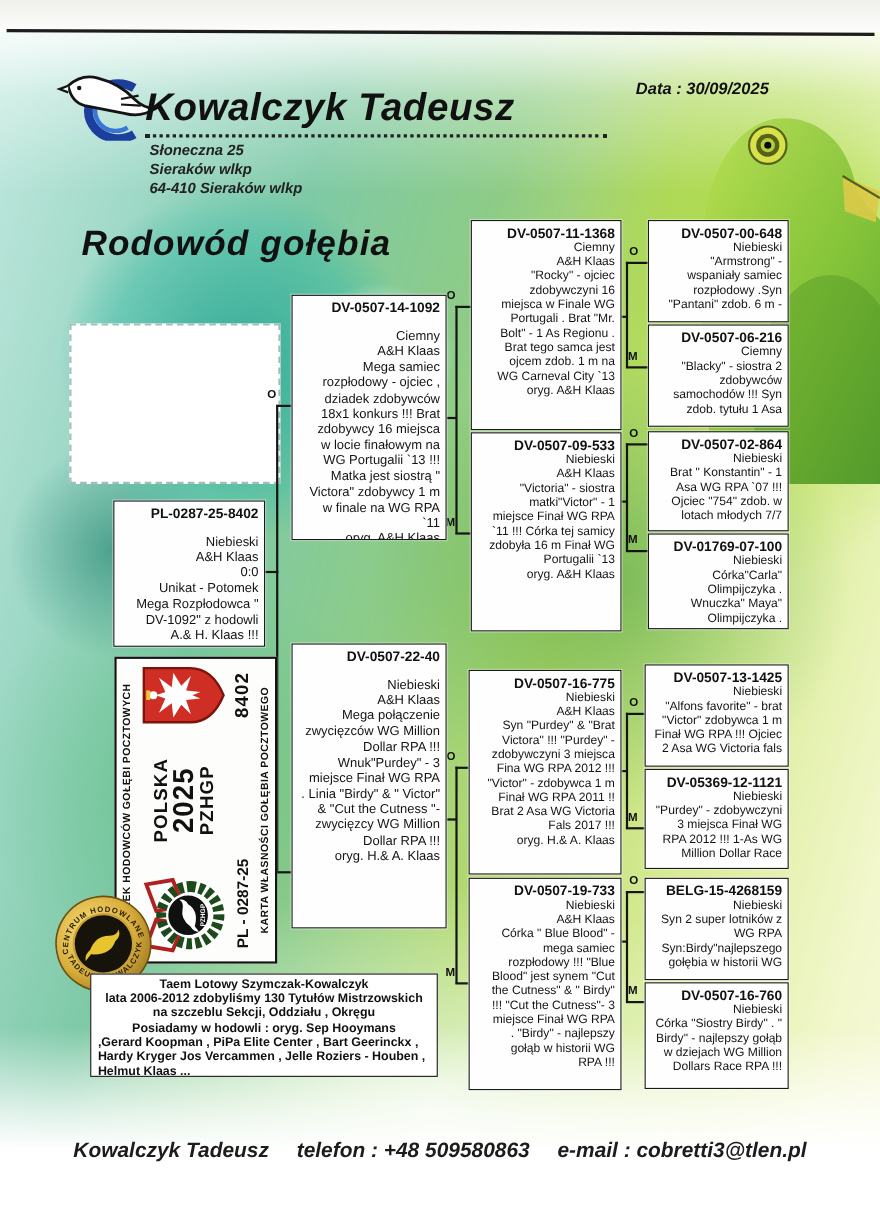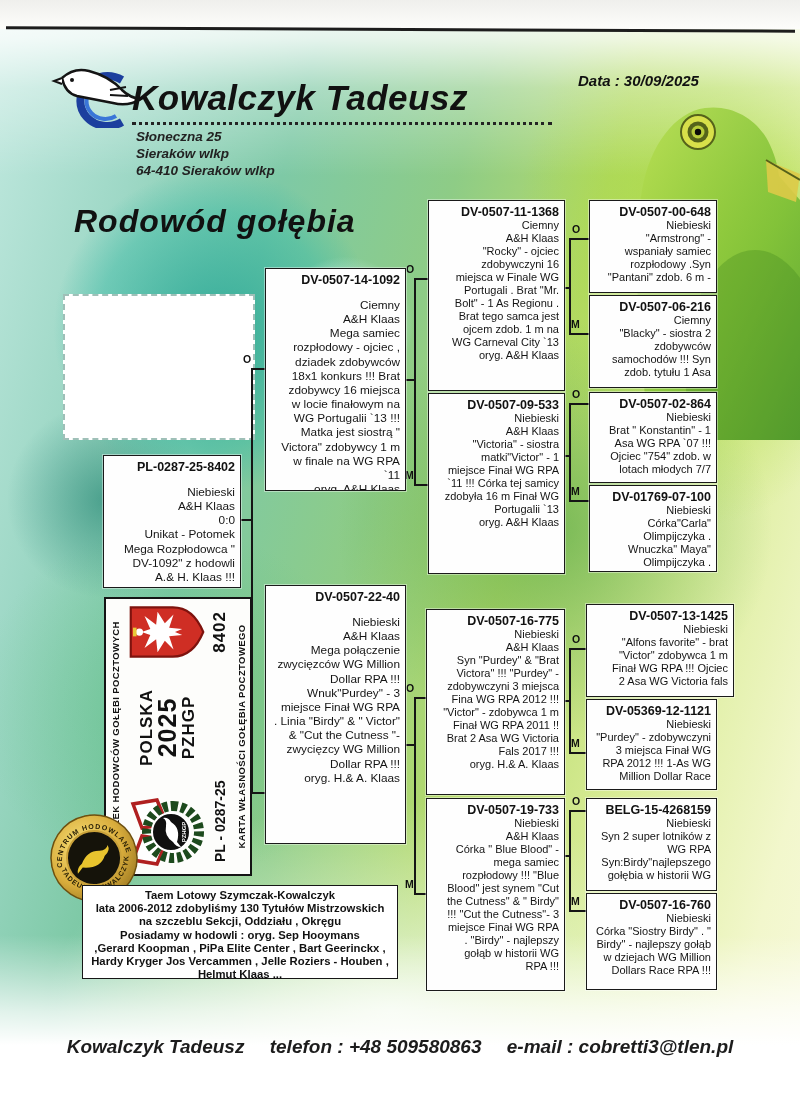--- a/index.html
+++ b/index.html
@@ -51,21 +51,21 @@
   .card-stack .country{font-size:17px;letter-spacing:1px;}
   .card-stack .year{font-size:25px;letter-spacing:1px;transform:scaleY(1.05);}
   .card-stack .org{font-size:17px;letter-spacing:1px;}
   .card-nums{display:flex;justify-content:space-between;align-items:center;padding:0 12px 2px 12px;}
   .ring-short{font-size:14px;font-weight:bold;}
   .ring-tail{font-size:17px;font-weight:800;letter-spacing:1px;}
   
   .ach-box{left:82px;top:885px;width:316px;height:94px;background:#fff;border:1.5px solid #161616;box-sizing:border-box;
     padding:3px 6px;}
   .ach-center{white-space:pre-line;text-align:center;font-size:11.3px;font-weight:bold;line-height:1.17;}
-  .ach-left{white-space:pre-line;text-align:center;font-size:11.3px;font-weight:bold;line-height:1.17;}
+  .ach-left{white-space:pre-line;text-align:left;font-size:11.3px;font-weight:bold;line-height:1.17;}
   .footer{left:0;top:1036px;width:800px;text-align:center;font-size:19px;font-style:italic;font-weight:bold;color:#1c1c1c;}
   .footer span{margin:0 10px;}
 </style>
 </head>
 <body>
 
 <div class="page">
 
   <svg class="abs" style="left:580px;top:40px" width="220" height="400" viewBox="0 0 220 400">
     <defs>
@@ -274,21 +274,21 @@
 lotach młodych 7/7</div>
   </div>
   <div class="abs pbox col34" style="left:589px;top:485px;width:128px;height:87px">
     <div class="ring">DV-01769-07-100</div>
     <div class="body">Niebieski
 Córka"Carla"
 Olimpijczyka .
 Wnuczka" Maya"
 Olimpijczyka .</div>
   </div>
-  <div class="abs pbox col34" style="left:586px;top:604px;width:148px;height:93px">
+  <div class="abs pbox col34" style="left:586px;top:604px;width:131px;height:93px">
     <div class="ring">DV-0507-13-1425</div>
     <div class="body">Niebieski
 "Alfons favorite" - brat
 "Victor" zdobywca 1 m
 Finał WG RPA !!! Ojciec
 2 Asa WG Victoria fals</div>
   </div>
   <div class="abs pbox col34" style="left:586px;top:699px;width:131px;height:91px">
     <div class="ring">DV-05369-12-1121</div>
     <div class="body">Niebieski

